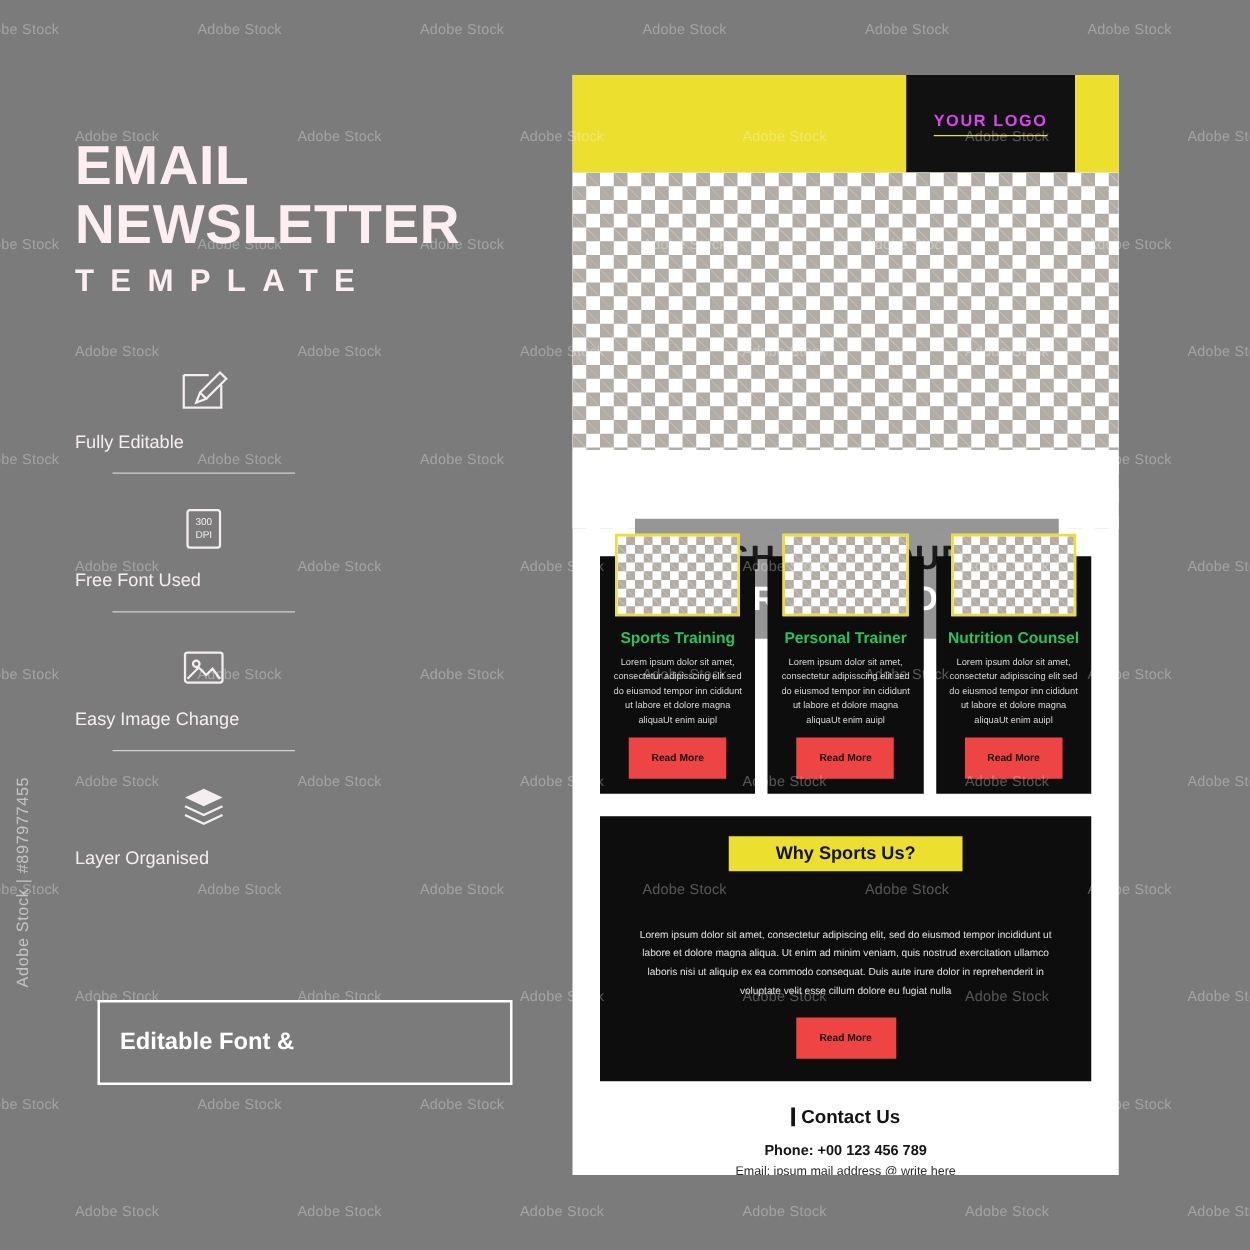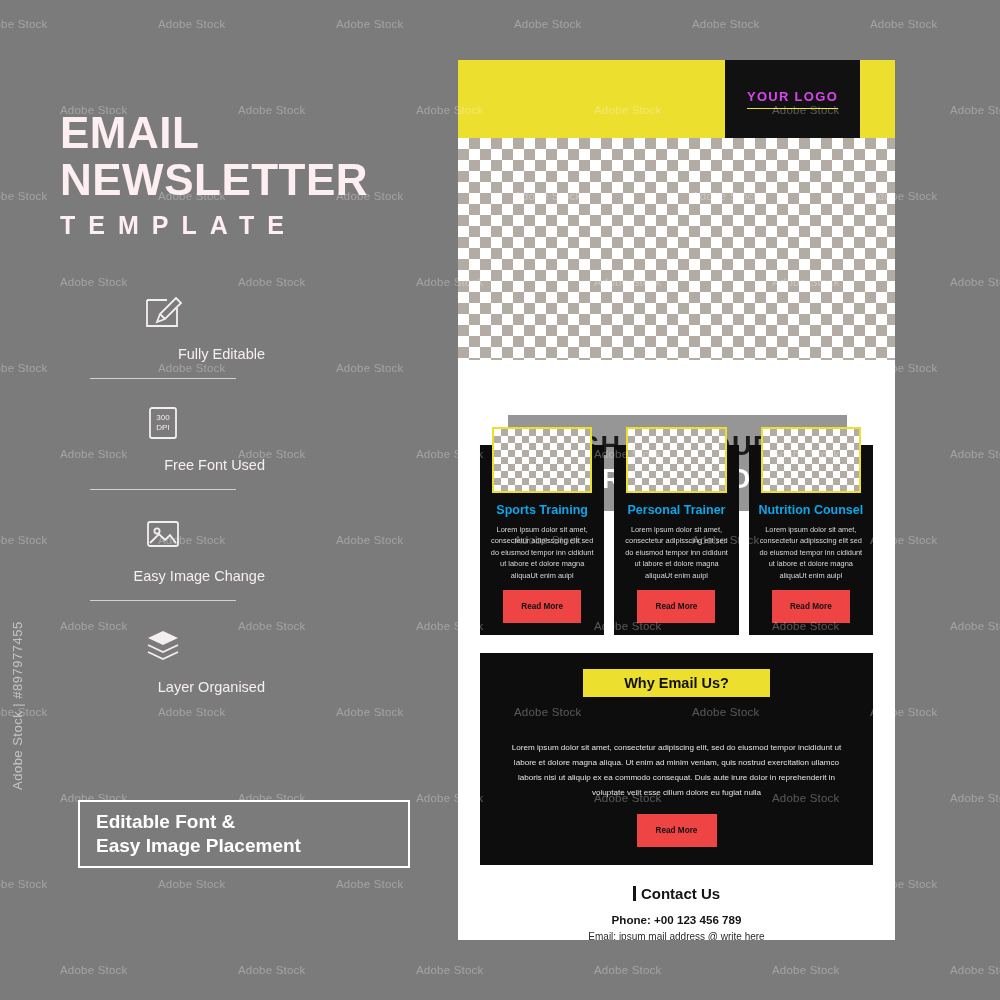--- a/index.html
+++ b/index.html
@@ -41,21 +41,21 @@
     position: absolute;
     left: 60px; top: 110px;
     width: 360px;
     z-index: 20;
   }
   .title-block { color: #fdeef2; }
   .t1 { font-size: 44px; font-weight: bold; letter-spacing: 0.5px; line-height: 1.05; }
   .t2 { font-size: 44px; font-weight: bold; letter-spacing: 0.5px; line-height: 1.1; }
   .t3 { font-size: 25px; font-weight: bold; letter-spacing: 13px; margin-top: 6px; }
 
-  .features { margin-top: 42px; width: 205px; text-align: right; }
+  .features { margin-top: 42px; width: 205px; text-align: left; }
   .feature { padding: 4px 0 0 0; }
   .feature .ico { height: 52px; display: flex; align-items: center; justify-content: center; }
   .feature .lbl {
     color: #f6eef0;
     font-size: 14.5px;
     margin-top: 8px;
   }
   .divider {
     height: 1px;
     background: rgba(255,255,255,0.65);
@@ -142,21 +142,21 @@
   .cards {
     display: flex; gap: 10px;
     padding: 22px 22px 0 22px;
   }
   .card { width: 131px; background: #0d0d0d; position: relative; padding-bottom: 12px; }
   .card .thumb-wrap { padding: 0 12px; position: relative; top: -18px; }
   .card .thumb {
     height: 66px; border: 2.5px solid #ecdf2e;
   }
   .card h4 {
-    color: #0ea5e9; font-size: 12.5px; text-align: center;
+    color: #22c55e; font-size: 12.5px; text-align: center;
     margin-top: -8px; margin-bottom: 7px; font-weight: bold;
   }
   .card p {
     color: #d8d8d8; font-size: 7.4px; line-height: 1.55;
     text-align: center; padding: 0 9px; margin-bottom: 9px;
   }
   .readmore {
     display: block; width: 78px; margin: 0 auto;
     background: #ef4444; color: #111111;
     font-size: 8.2px; font-weight: bold; text-align: center;
@@ -251,21 +251,20 @@
         </svg>
       </div>
       <div class="lbl">Layer Organised</div>
     </div>
 
   </div>
 </div>
 
 <div class="badge">
   <div>Editable Font &amp;</div>
-  <div>Easy Image Placement</div>
 </div>
 
 <div class="flyer">
 
   <div class="f-head">
     <div class="logo-box">
       <span>YOUR LOGO</span>
     </div>
   </div>
 
@@ -303,21 +302,21 @@
         <div class="thumb checker-sm"></div>
       </div>
       <h4>Nutrition Counsel</h4>
       <p>Lorem ipsum dolor sit amet, consectetur adipisscing elit sed do eiusmod tempor inn cididunt ut labore et dolore magna aliquaUt enim auipl</p>
       <div class="readmore">Read More</div>
     </div>
 
   </div>
 
   <div class="why">
-    <div class="why-title">Why Email Us?</div>
+    <div class="why-title">Why Sports Us?</div>
     <p>Lorem ipsum dolor sit amet, consectetur adipiscing elit, sed do eiusmod tempor incididunt ut labore et dolore magna aliqua. Ut enim ad minim veniam, quis nostrud exercitation ullamco laboris nisi ut aliquip ex ea commodo consequat. Duis aute irure dolor in reprehenderit in voluptate velit esse cillum dolore eu fugiat nulla</p>
     <div class="readmore">Read More</div>
   </div>
 
   <div class="contact">
     <div class="ct">
       <span class="ct-bar"></span>
       <span>Contact Us</span>
     </div>
     <div class="phone">Phone: +00 123 456 789</div>

